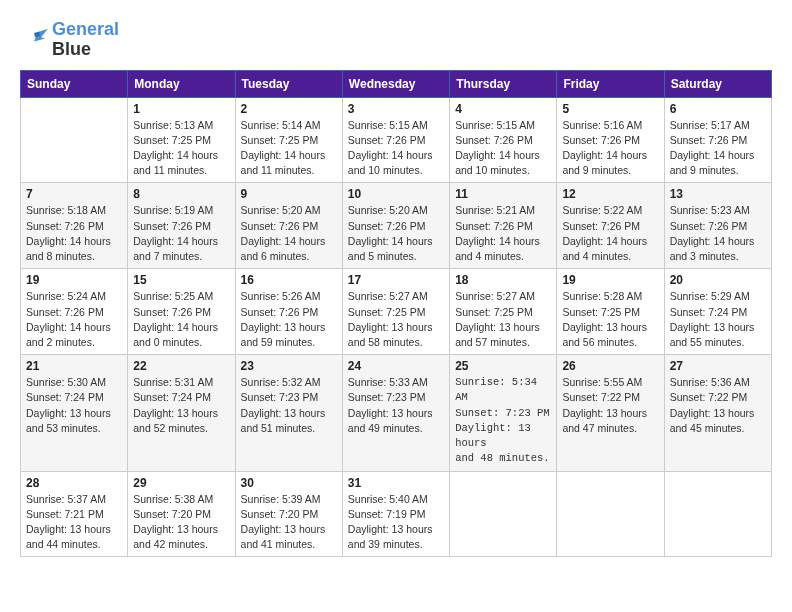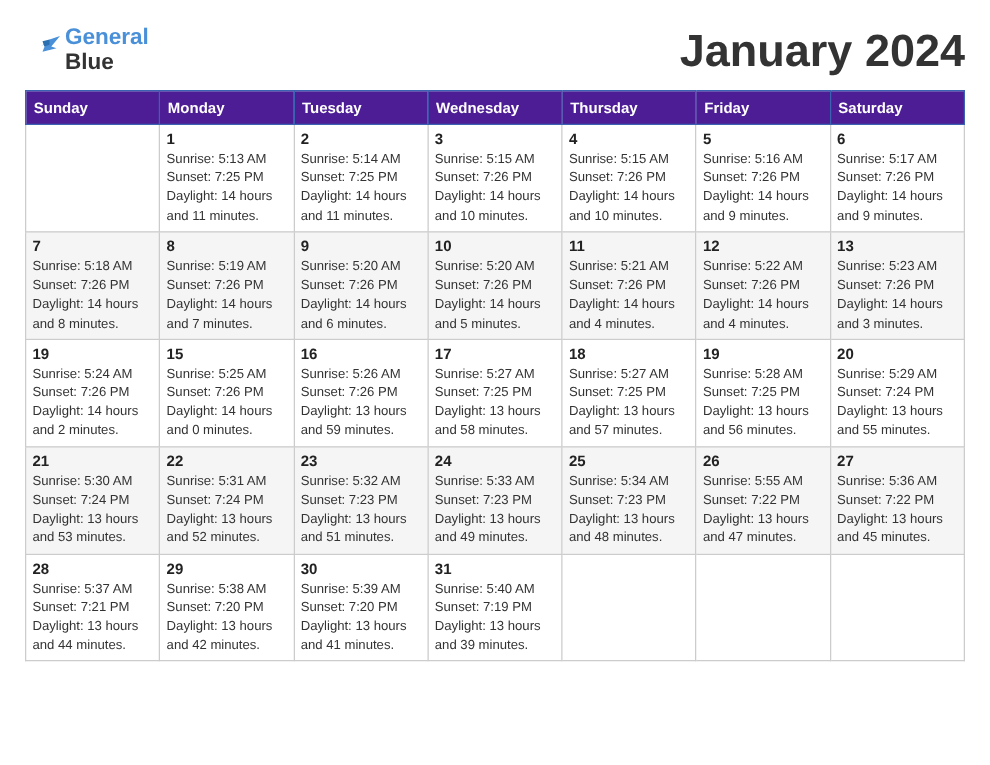--- a/index.html
+++ b/index.html
@@ -96,21 +96,20 @@
   <div class="logo">
     <svg class="logo-bird" viewBox="0 0 40 40">
       <polygon points="28,8 40,4 30,16 36,18 20,22 24,12 18,16" fill="#4a90d9"></polygon>
       <polygon points="28,8 20,10 22,16 28,14" fill="#2a6faf"></polygon>
     </svg>
     <div class="logo-text">
       <span>General</span><br><span style="color:#333">Blue</span>
     </div>
   </div>
   <div class="title-block">
-    <div class="cal-title">January 2024</div>
   </div>
 </div>
 
 <table class="calendar">
   <thead>
     <tr id="header-row">
         <th>Sunday</th>
         <th>Monday</th>
         <th>Tuesday</th>
         <th>Wednesday</th>
@@ -291,21 +290,21 @@
         </td>
         <td>
           <span class="day-num">24</span>
           <div class="day-info" style="white-space: pre-line;">Sunrise: 5:33 AM
 Sunset: 7:23 PM
 Daylight: 13 hours
 and 49 minutes.</div>
         </td>
         <td>
           <span class="day-num">25</span>
-          <div class="day-info" style="white-space: pre-line;">Sunrise: 5:34 AM
+          <div class="day-info" style="white-space: pre-line; font-family: Liberation Mono, monospace;">Sunrise: 5:34 AM
 Sunset: 7:23 PM
 Daylight: 13 hours
 and 48 minutes.</div>
         </td>
         <td>
           <span class="day-num">26</span>
           <div class="day-info" style="white-space: pre-line;">Sunrise: 5:55 AM
 Sunset: 7:22 PM
 Daylight: 13 hours
 and 47 minutes.</div>

